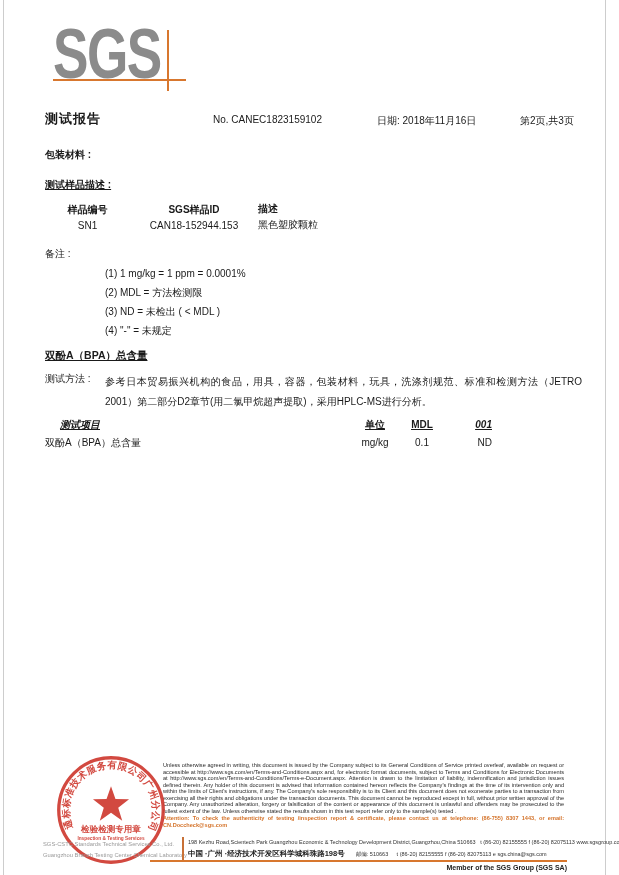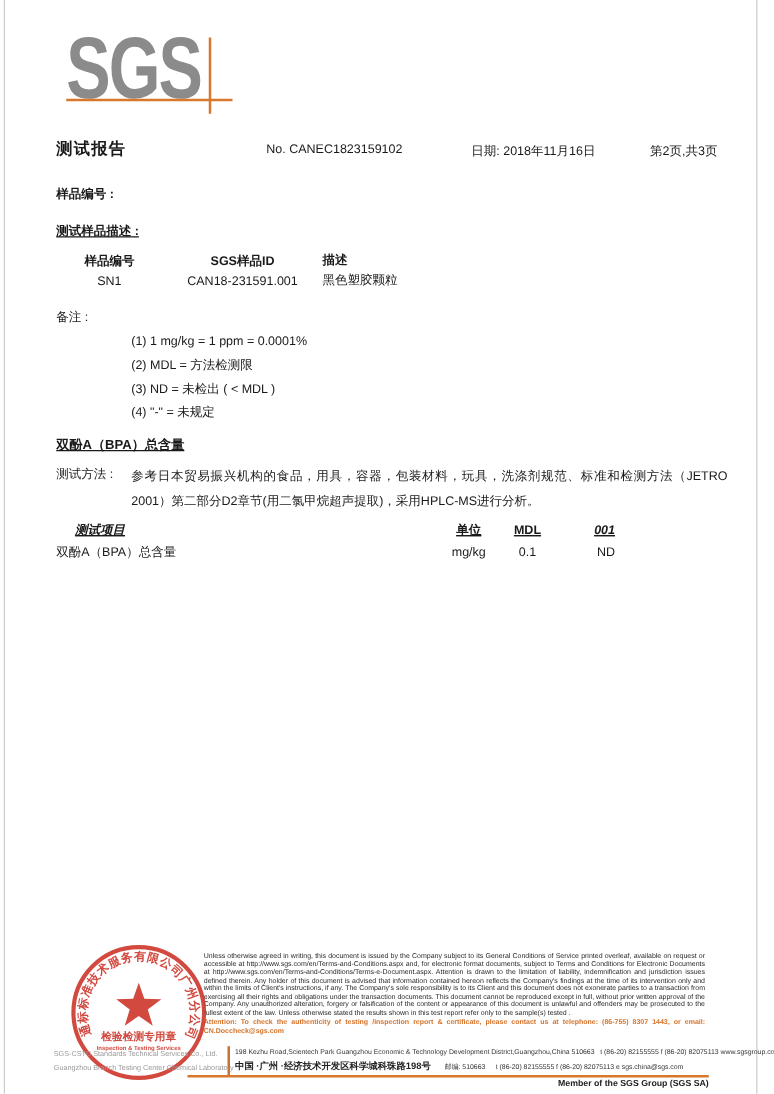--- a/index.html
+++ b/index.html
@@ -77,32 +77,32 @@
 
 <div class="abs logo-text">SGS</div>
 <div class="abs logo-vline"></div>
 <div class="abs logo-hline"></div>
 
 <div class="abs doc-title">测试报告</div>
 <div class="abs report-no">No. CANEC1823159102</div>
 <div class="abs report-date">日期: 2018年11月16日</div>
 <div class="abs report-pages">第2页,共3页</div>
 
-<div class="abs lbl-result">样品编号 :</div>
+<div class="abs lbl-result">包装材料 :</div>
 <div class="abs lbl-sampledesc">测试样品描述 :</div>
 
 <div class="abs sample-table">
   <div class="row hdr">
     <span class="c1">样品编号</span>
     <span class="c2">SGS样品ID</span>
     <span class="c3">描述</span>
   </div>
   <div class="row">
     <span class="c1">SN1</span>
-    <span class="c2">CAN18-231591.001</span>
+    <span class="c2">CAN18-152944.153</span>
     <span class="c3">黑色塑胶颗粒</span>
   </div>
 </div>
 
 <div class="abs lbl-notes">备注 :</div>
 <div class="abs notes">
   <div>(1) 1 mg/kg = 1 ppm = 0.0001%</div>
   <div>(2) MDL = 方法检测限</div>
   <div>(3) ND = 未检出 ( &lt; MDL )</div>
   <div>(4) "-" = 未规定</div>

